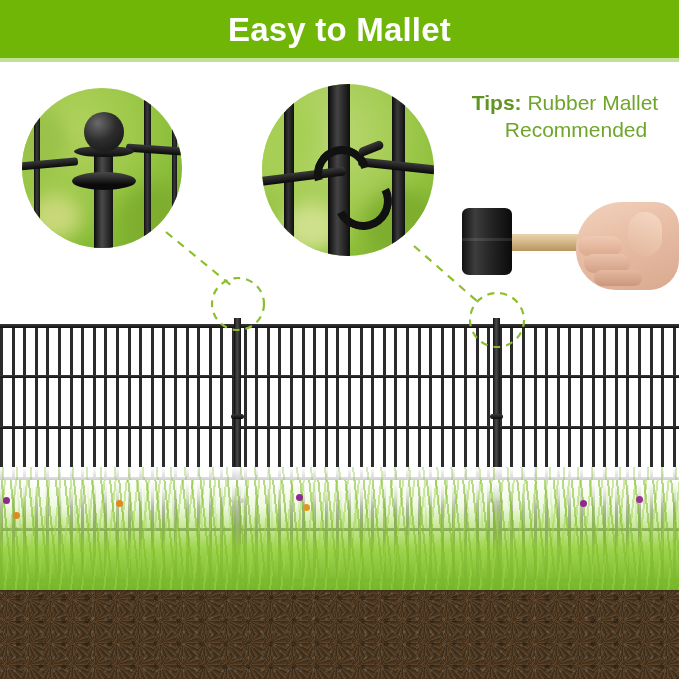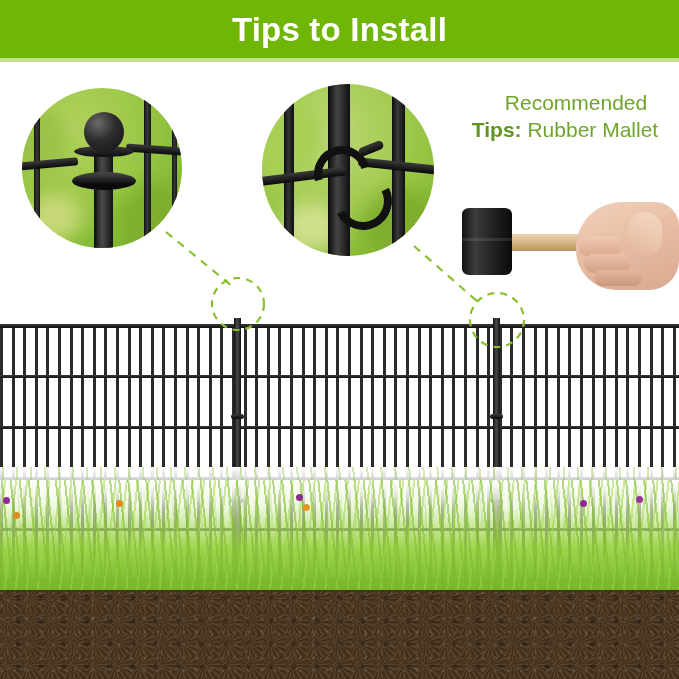--- a/index.html
+++ b/index.html
@@ -134,21 +134,21 @@
       background:linear-gradient(180deg,#3a3a3a,#0b0b0b);}
   .post-stake{position:absolute;width:4px;
       background:linear-gradient(90deg,#14100a,#3e3223 45%,#16120b);}
 </style>
 </head>
 <body>
 
 <div id="stage">
 
   <div id="header-banner">
-    <div id="header-title">Tips to Install</div>
+    <div id="header-title">Easy to Mallet</div>
   </div>
   <div id="header-underline"></div>
 
   <div class="callout" id="callout-post">
     <div class="blur-blob" style="left:-24px;top:18px;width:70px;height:70px;background:#9ac24a;"></div>
     <div class="blur-blob" style="left:96px;top:96px;width:80px;height:74px;background:#7fae2f;"></div>
     <div class="blur-blob" style="left:6px;top:106px;width:54px;height:46px;background:#c9d87a;"></div>
     <div class="bar-v" style="left:12px;top:0;width:6px;height:160px;"></div>
     <div class="bar-v" style="left:122px;top:0;width:7px;height:160px;"></div>
     <div class="bar-v" style="left:150px;top:0;width:5px;height:160px;"></div>
@@ -168,22 +168,22 @@
     <div id="ch-postbar"></div>
     <div id="ch-bar2"></div>
     <div id="ch-railL"></div>
     <div id="ch-railR"></div>
     <div id="ch-hookTop"></div>
     <div id="ch-hookBot"></div>
     <div id="ch-tip"></div>
   </div>
 
   <div id="tips-block">
+    <div id="tips-line1"><span id="tips-label">Tips:</span> <span>Rubber Mallet</span></div>
     <div id="tips-line2">Recommended</div>
-    <div id="tips-line1"><span id="tips-label">Tips:</span> <span>Rubber Mallet</span></div>
   </div>
 
   <div id="mallet-group">
     <div id="mallet-handle"></div>
     <div id="mallet-head"></div>
     <div id="mallet-head-band"></div>
     <div id="hand"></div>
     <div id="thumb"></div>
     <div id="finger-1"></div>
     <div id="finger-2"></div>

